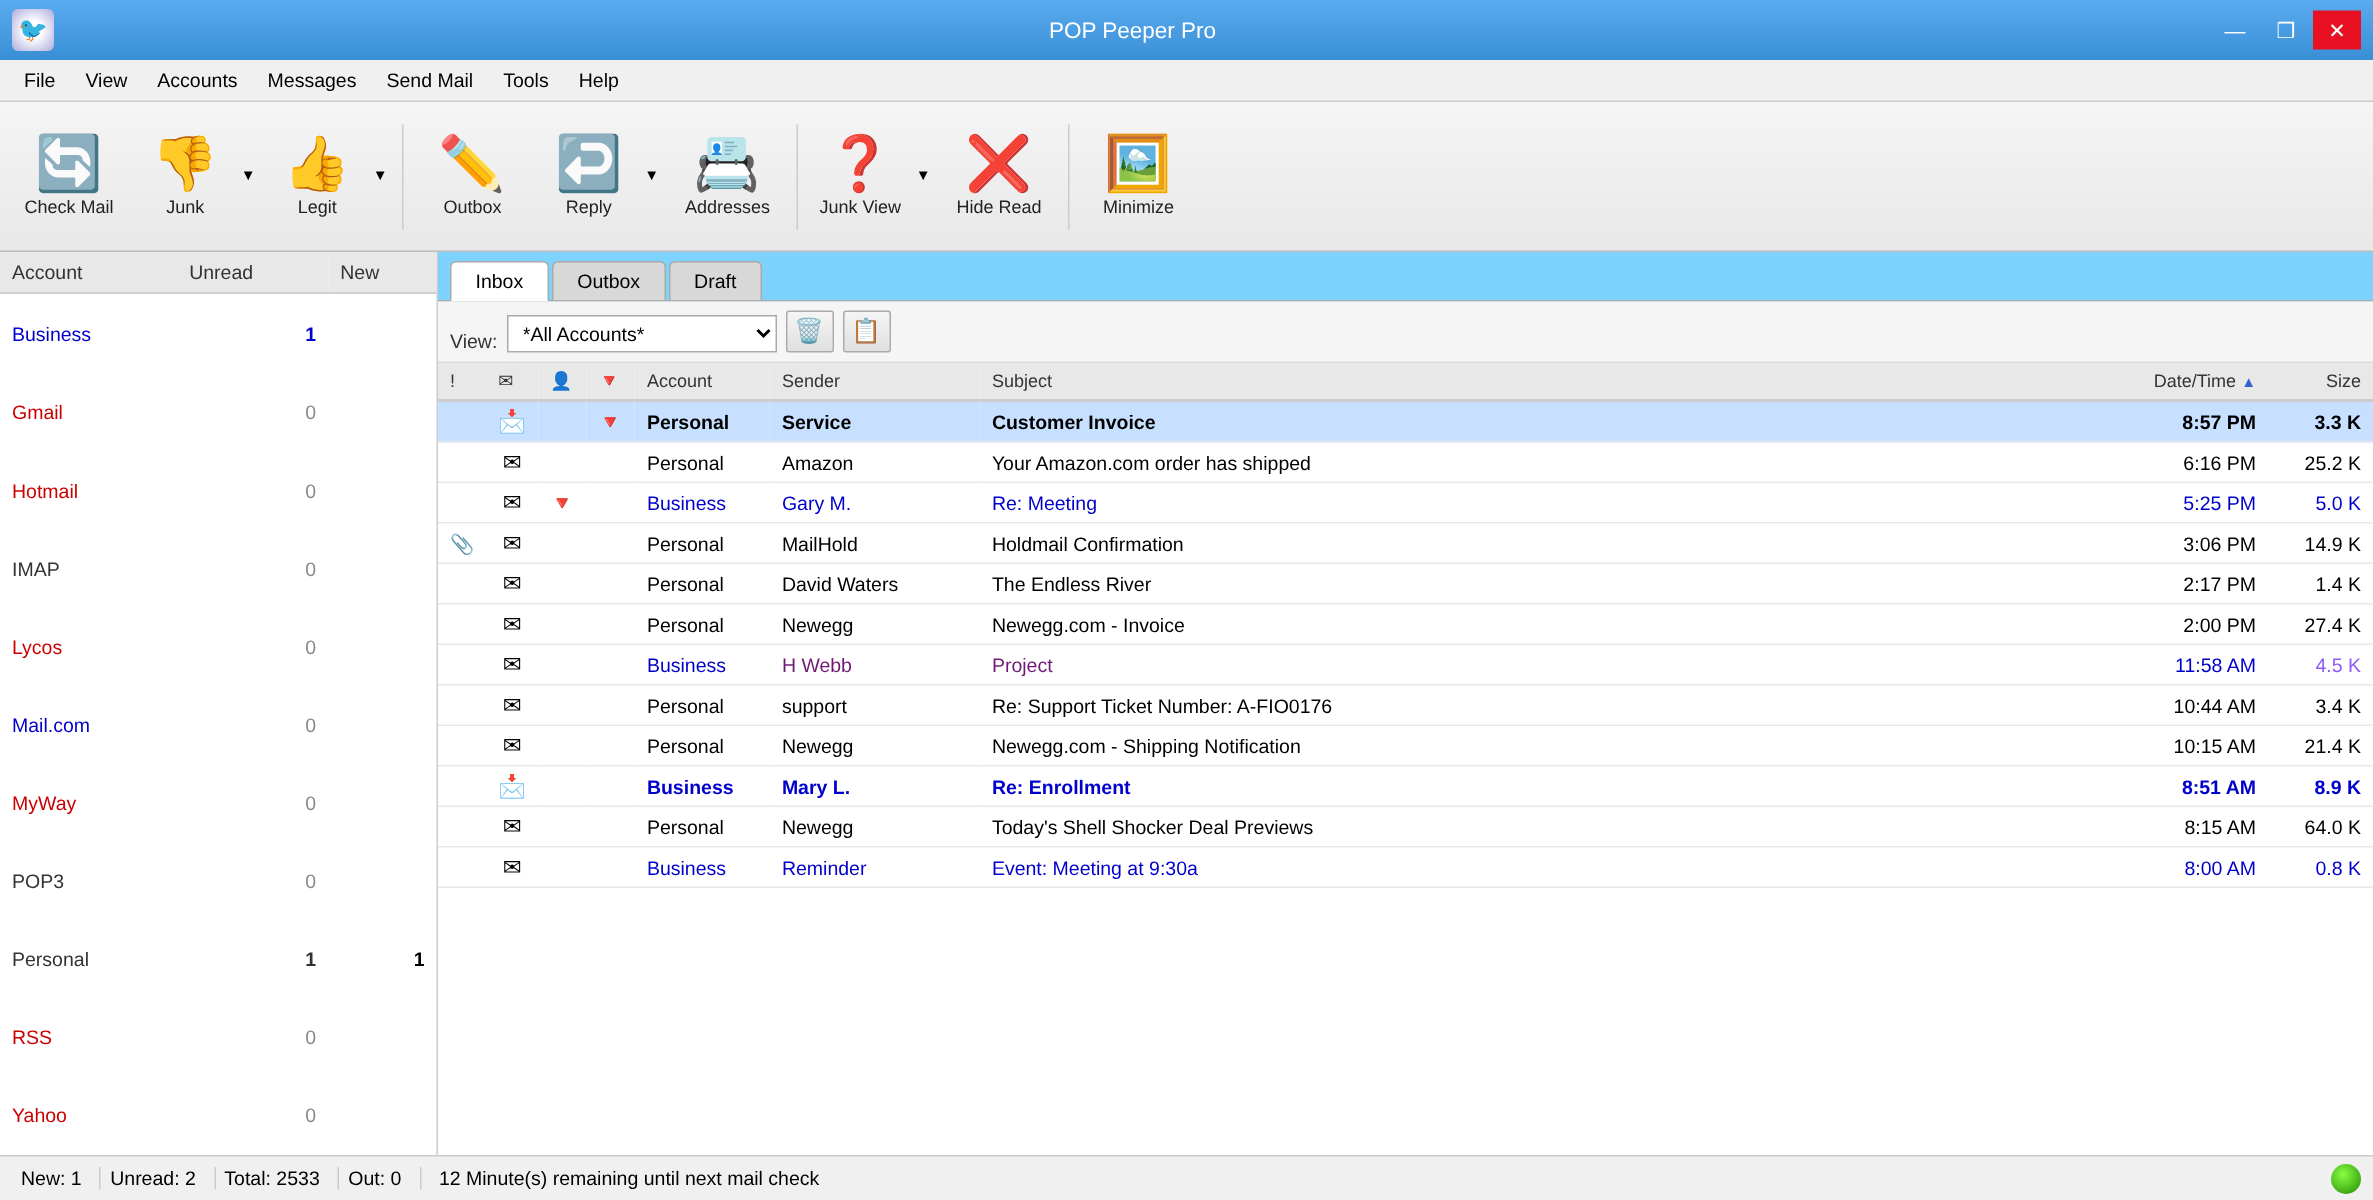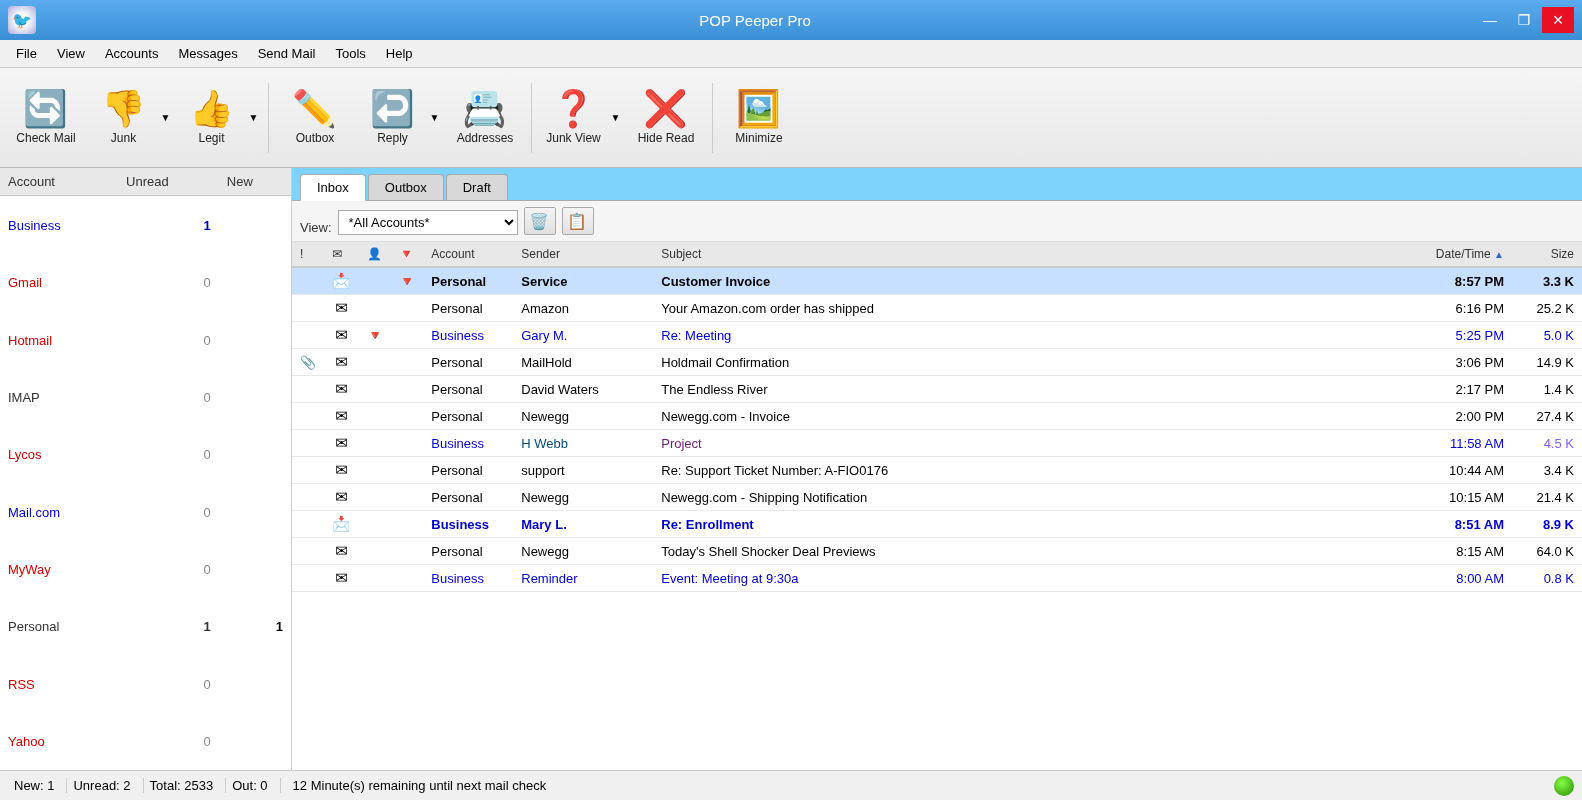--- a/index.html
+++ b/index.html
@@ -425,20 +425,25 @@
             <td class="acc-name blue">Mail.com</td>
             <td class="num" style="color: rgb(136, 136, 136);">0</td>
             <td class="num"></td>
           </tr>
           <tr>
             <td class="acc-name red">MyWay</td>
             <td class="num" style="color: rgb(136, 136, 136);">0</td>
             <td class="num"></td>
           </tr>
           <tr>
+            <td class="acc-name dark">POP3</td>
+            <td class="num" style="color: rgb(136, 136, 136);">0</td>
+            <td class="num"></td>
+          </tr>
+          <tr>
             <td class="acc-name dark">Personal</td>
             <td class="num" style="color: rgb(51, 51, 51); font-weight: bold;">1</td>
             <td class="num" style="font-weight: bold;">1</td>
           </tr>
           <tr>
             <td class="acc-name red">RSS</td>
             <td class="num" style="color: rgb(136, 136, 136);">0</td>
             <td class="num"></td>
           </tr>
           <tr>
@@ -548,21 +553,21 @@
               <td>Newegg.com - Invoice</td>
               <td class="right">2:00 PM</td>
               <td class="right">27.4 K</td>
             </tr>
             <tr>
               <td class="flag-col"></td>
               <td style="text-align: center; font-size: 15px;">✉</td>
               <td style="text-align: center;"></td>
               <td style="text-align: center; font-size: 13px; color: rgb(102, 136, 170);"></td>
               <td style="color: rgb(0, 0, 204);">Business</td>
-              <td style="color: #0c4a6e;">H Webb</td>
+              <td style="color: #701a75;">H Webb</td>
               <td style="color: #701a75;">Project</td>
               <td class="right" style="color: rgb(0, 0, 204);">11:58 AM</td>
               <td class="right" style="color: #8b5cf6;">4.5 K</td>
             </tr>
             <tr>
               <td class="flag-col"></td>
               <td style="text-align: center; font-size: 15px;">✉</td>
               <td style="text-align: center;"></td>
               <td style="text-align: center; font-size: 13px; color: rgb(102, 136, 170);"></td>
               <td>Personal</td>

